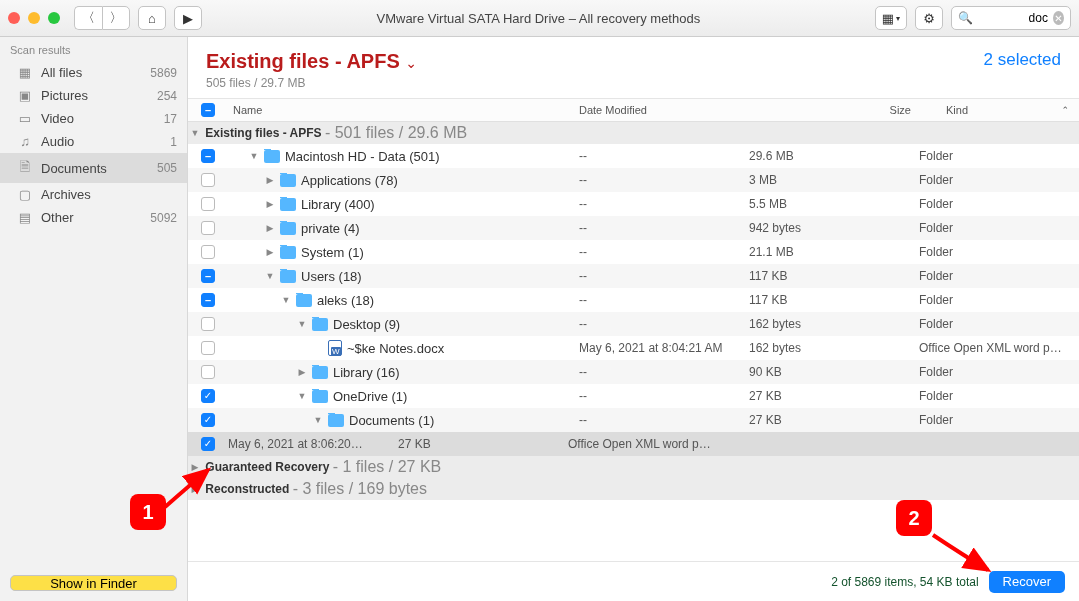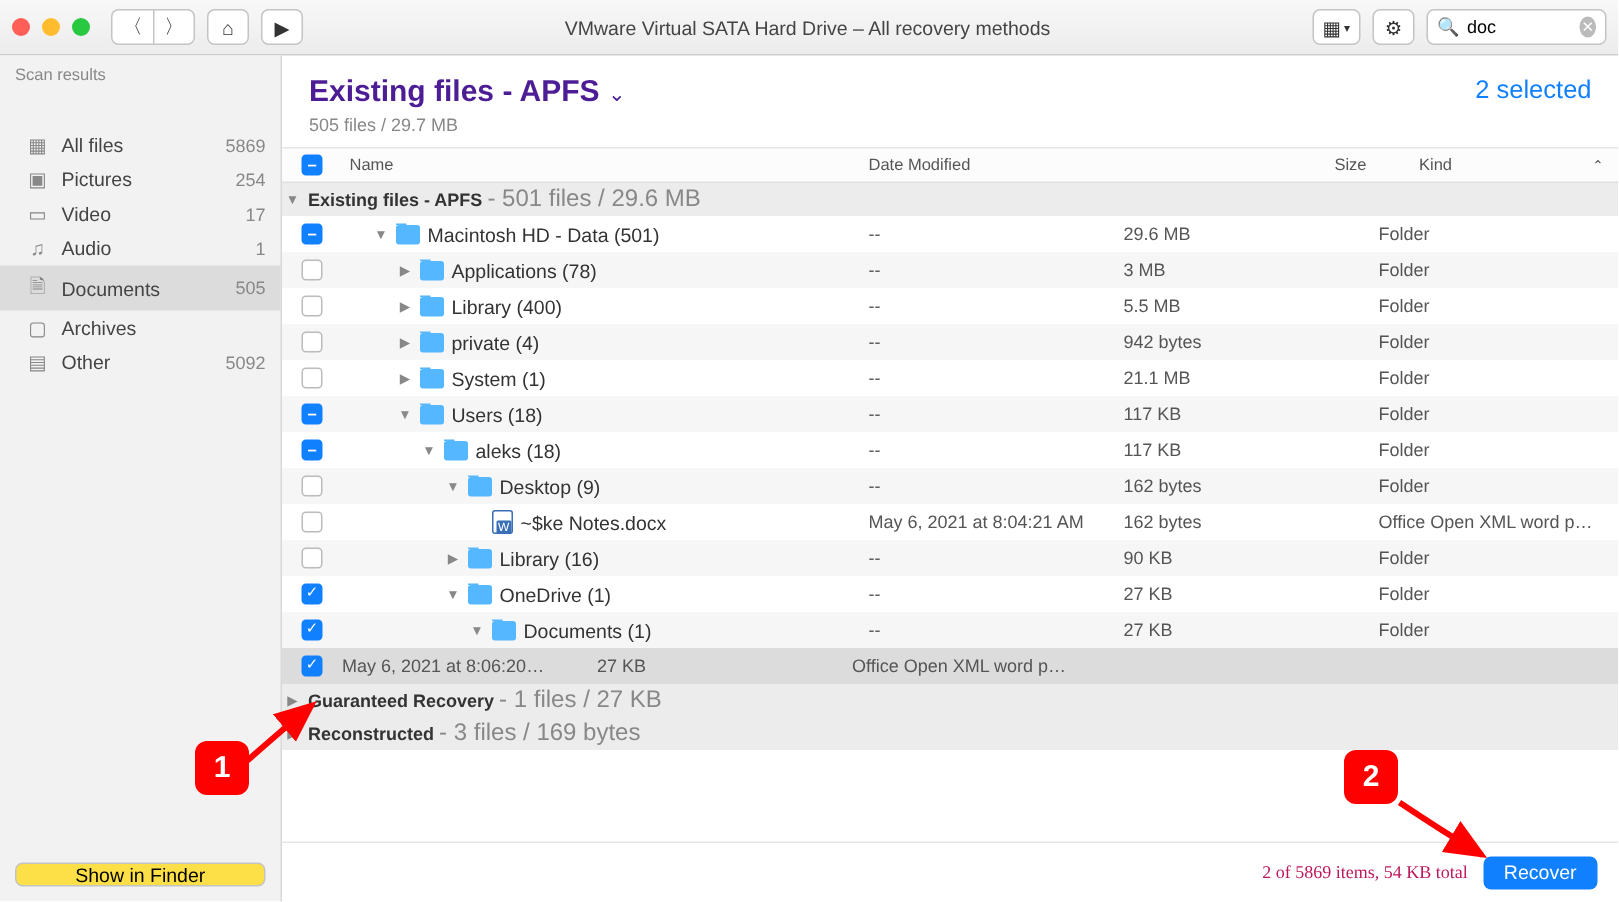--- a/index.html
+++ b/index.html
@@ -10,38 +10,38 @@
 .traffic { display: flex; gap: 8px; margin-right: 6px; }
 .tl { width: 12px; height: 12px; border-radius: 50%; }
 .tl.red { background: #ff5f57; } .tl.yellow { background: #febc2e; } .tl.green { background: #28c840; }
 .tb-btn { height: 24px; min-width: 28px; background: #fff; border: 1px solid #c4c4c4; border-radius: 5px; display: inline-flex; align-items: center; justify-content: center; padding: 0 6px; }
 .tb-group { display: flex; }
 .tb-group .tb-btn:first-child { border-radius: 5px 0 0 5px; border-right: none; }
 .tb-group .tb-btn:last-child { border-radius: 0 5px 5px 0; }
 .title-text { flex: 1; text-align: center; font-size: 13px; color: #444; }
 .tb-right { display: flex; gap: 8px; align-items: center; }
 .search-box { display: flex; align-items: center; border: 1px solid #c4c4c4; border-radius: 5px; background: #fff; padding: 2px 6px; gap: 5px; height: 24px; width: 120px;}
-.search-box input { border: none; outline: none; font-size: 12px; width: 70px; }
+.search-box input { border: none; outline: none; font-size: 12px; width: 70px; text-align: right; }
 .clear-btn { width: 14px; height: 14px; border-radius: 50%; background: #bbb; color: #fff; font-size: 10px; display: flex; align-items: center; justify-content: center; }
 
 
 .main { display: flex; height: calc(100% - 37px); }
-.sidebar { width: 188px; background: #f2f2f2; border-right: 1px solid #d8d8d8; display: flex; flex-direction: column; gap: 24px; }
+.sidebar { width: 188px; background: #f2f2f2; border-right: 1px solid #d8d8d8; display: flex; flex-direction: column; }
 .sb-header { font-size: 11px; color: #888; padding: 7px 10px 5px; }
 .sb-item { display: flex; align-items: center; padding: 4px 10px 4px 16px; gap: 7px; font-size: 13px; color: #444; }
 .sb-item.sel { background: #dcdcdc; }
 .sb-icon { width: 18px; display: inline-flex; justify-content: center; color: #888; }
 .sb-count { margin-left: auto; color: #888; font-size: 12px; }
 .sb-footer { margin-top: auto; padding: 10px; }
 .finder-btn { width: 100%; height: 16px; border: 1px solid #c4c4c4; border-radius: 5px; background: #fde047; font-size: 13px; }
 
 
 .content { flex: 1; display: flex; flex-direction: column; }
 .hdr { padding: 13px 18px 8px; display: flex; align-items: flex-start; }
-.hdr-title { font-size: 20px; font-weight: 700; color: #4c1d95; }
+.hdr-title { font-size: 20px; font-weight: 700; color: #b91c1c; }
 .hdr-title .chev { font-size: 14px; font-weight: 400; }
 .hdr-sub { font-size: 12px; color: #888; margin-top: 3px; }
 .hdr-right { margin-left: auto; color: #1080ff; font-size: 17px; font-weight: 400; }
 
 
 .cols { display: flex; align-items: center; height: 24px; border-top: 1px solid #e5e5e5; border-bottom: 1px solid #e0e0e0; background: #fcfcfc; font-size: 11px; color: #555; }
 .col-cb { width: 40px; display: flex; justify-content: center; }
 .col-name { flex: 1; padding-left: 5px; }
 .col-date { width: 170px; }
 .col-size { width: 170px; text-align: right; padding-right: 8px; }
@@ -71,21 +71,21 @@
 .tri { display: inline-block; width: 10px; font-size: 9px; color: #888; text-align: center; }
 .fld-icon { width: 16px; height: 13px; background: #55b7ff; border-radius: 2px; position: relative; display: inline-block; }
 .fld-icon::before { content:""; position:absolute; top:-3px; left:0; width:7px; height:3px; background:#55b7ff; border-radius:1px 1px 0 0; }
 .doc-icon { width: 14px; height: 16px; background: #fff; border: 1px solid #3a6fb7; border-radius: 2px; position: relative; display: inline-block; }
 .doc-icon::after { content: "W"; position: absolute; bottom: -1px; left: 2px; font-size: 8px; color: #fff; background:#3a6fb7; padding:0 1px; border-radius:1px; line-height:9px;}
 
 .pill { width: 16px; height: 16px; border-radius: 50%; background: #c8c8c8; color: #fff; font-size: 10px; display: inline-flex; align-items: center; justify-content: center; margin-right: 3px; }
 
 
 .footer { border-top: 1px solid #e5e5e5; height: 40px; display: flex; align-items: center; padding: 0 14px; }
-.status { margin-left: auto; font-size: 12px; color: #be185d; font-family: Liberation Serif, serif; }
+.status { margin-left: auto; font-size: 12px; color: #14532d; }
 .recover-btn { margin-left: 10px; height: 22px; padding: 0 14px; background: #1080ff; color: #fff; border: none; border-radius: 5px; font-size: 13px;}
 
 
 .callout { position: absolute; background: #ff0000; color: #fff; width: 36px; height: 36px; border-radius: 8px; font-size: 20px; font-weight: 700; display: flex; align-items: center; justify-content: center; }
 .arrow { position: absolute; }
 </style>
 </head>
 <body>
 
 <div class="titlebar">

